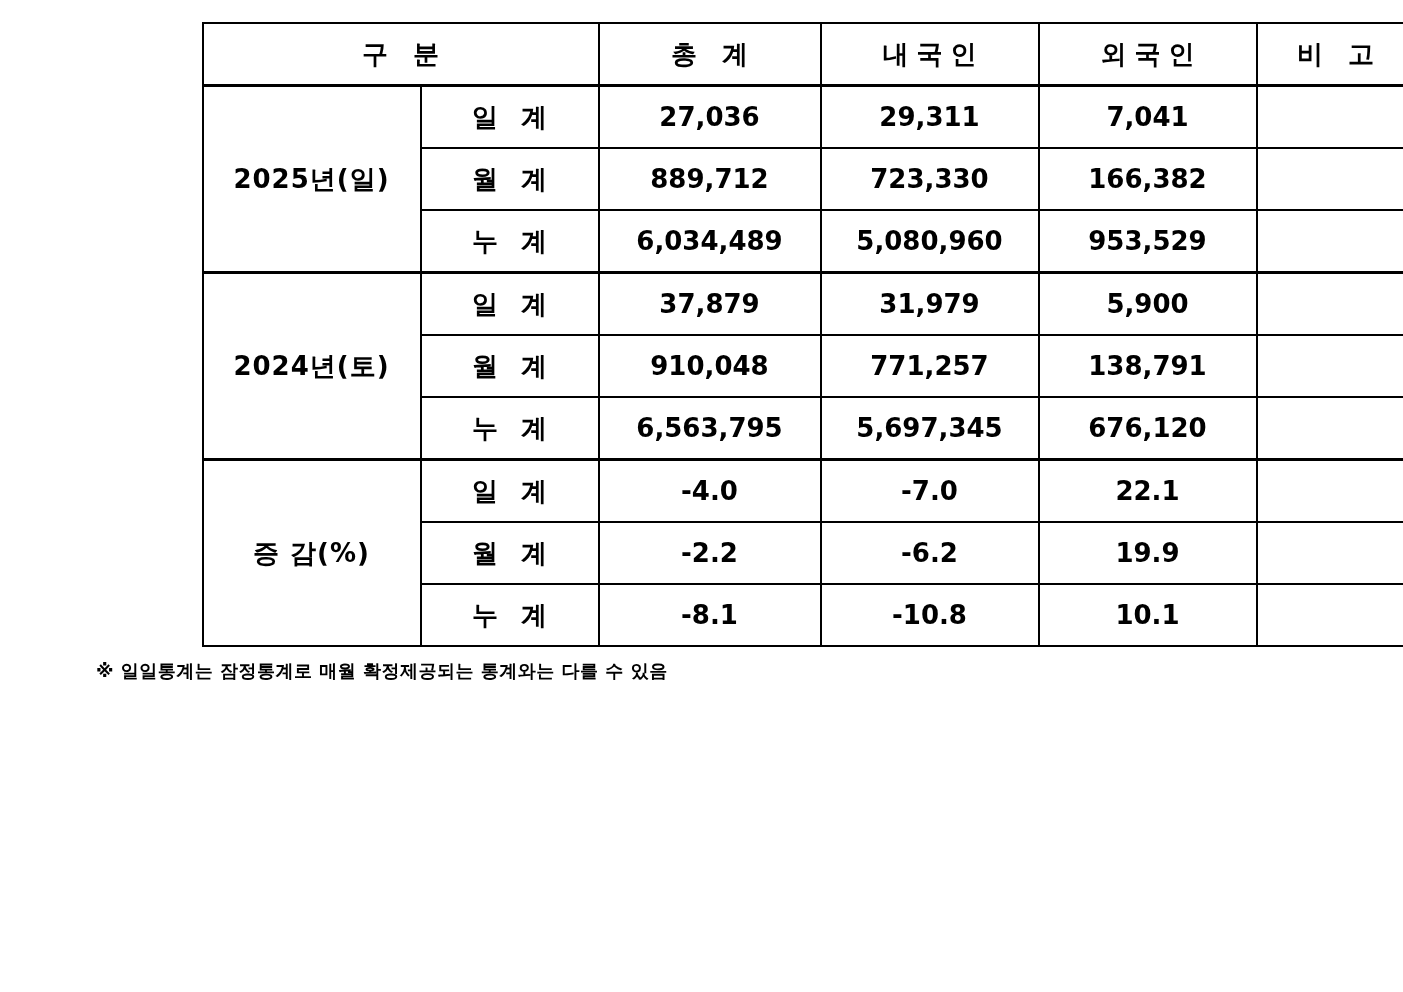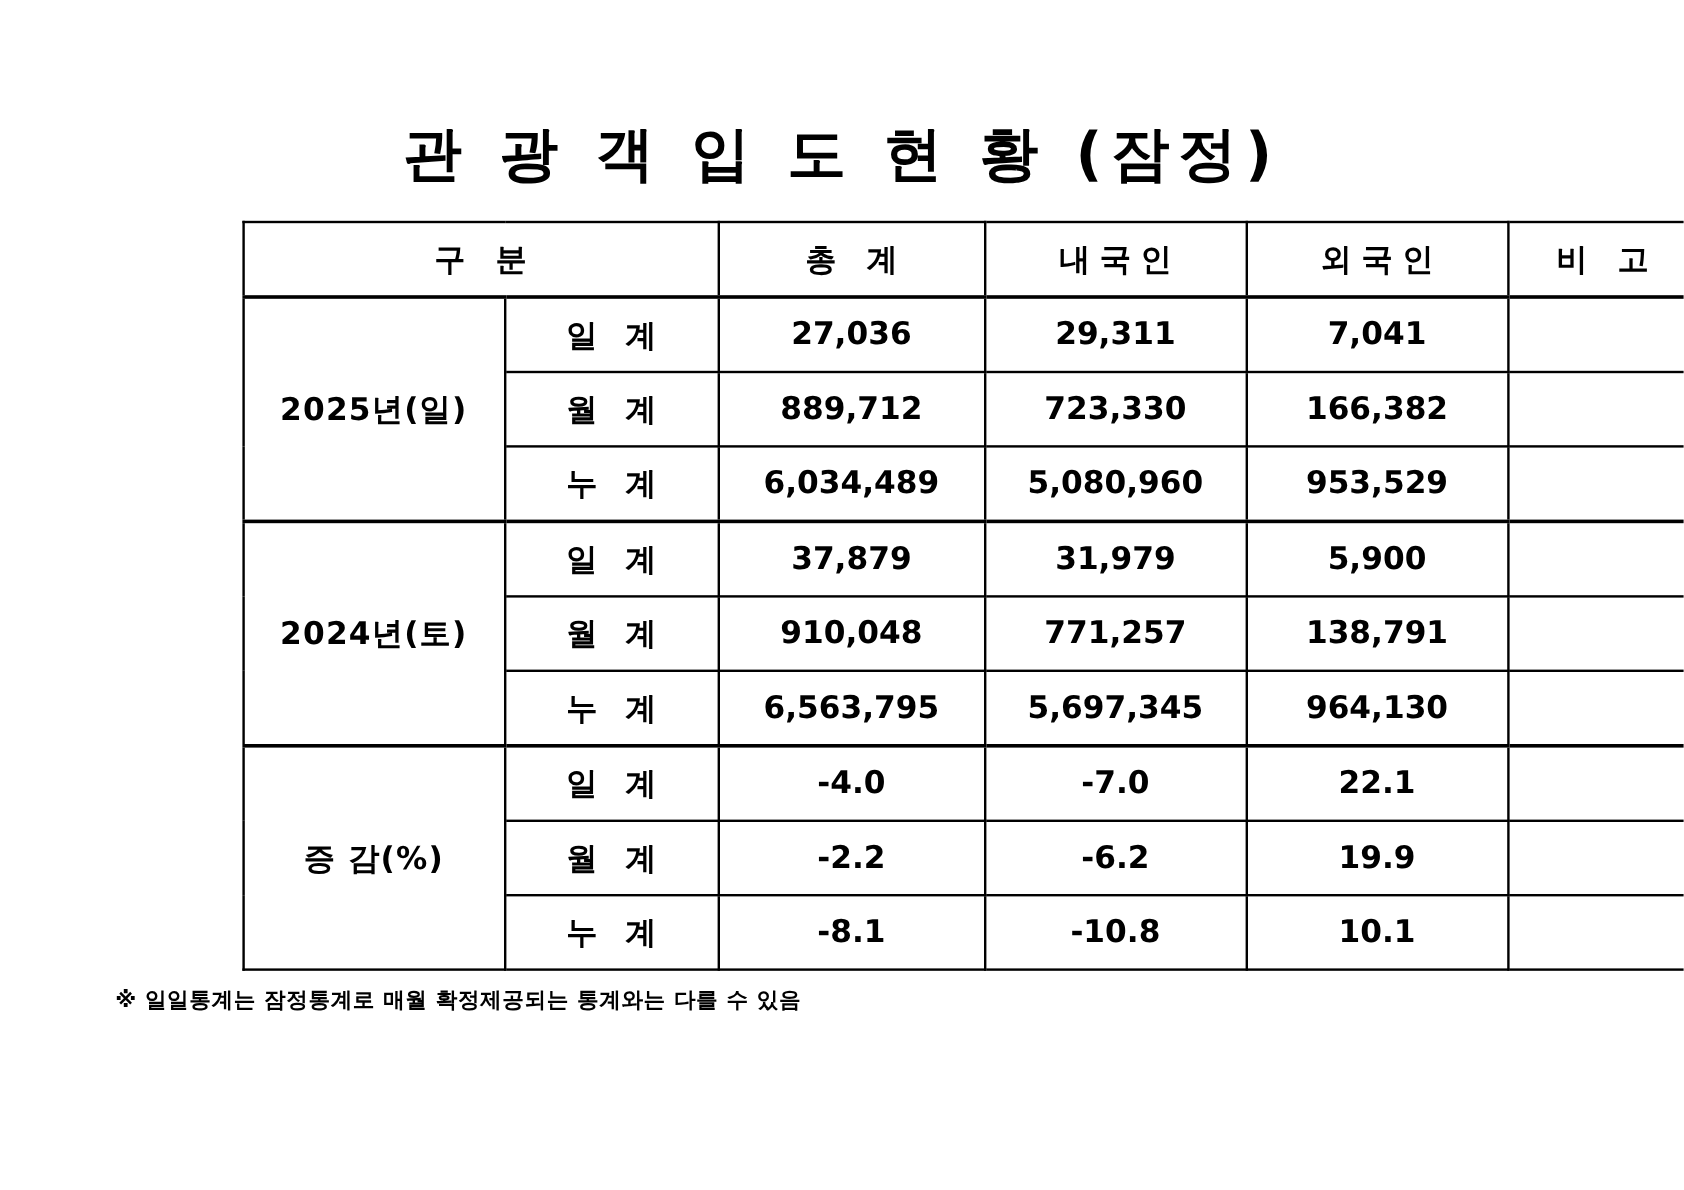--- a/index.html
+++ b/index.html
@@ -118,21 +118,20 @@
     font-weight: bold;
     letter-spacing: 0.5px;
     font-family: "DejaVu Sans", "Liberation Sans", sans-serif;
   }
 </style>
 </head>
 <body>
 
 <div class="page">
 
-  <h1 class="doc-title">관 광 객 입 도 현 황 (잠정)</h1>
 
 
   <div class="table-wrap">
     <table class="stats">
       <colgroup>
         <col class="c-grp">
         <col class="c-sub">
         <col class="c-total">
         <col class="c-dom">
         <col class="c-for">
@@ -184,21 +183,21 @@
           <td class="sub-label">월  계</td>
           <td class="num">910,048</td>
           <td class="num">771,257</td>
           <td class="num">138,791</td>
           <td class="note"></td>
         </tr>
         <tr>
           <td class="sub-label">누  계</td>
           <td class="num">6,563,795</td>
           <td class="num">5,697,345</td>
-          <td class="num">964,130</td>
+          <td class="num">676,120</td>
           <td class="note"></td>
         </tr>
 
         <tr class="group-start">
           <td class="grp-label" rowspan="3">증 감(%)</td>
           <td class="sub-label">일  계</td>
           <td class="num">-4.0</td>
           <td class="num">-7.0</td>
           <td class="num">22.1</td>
           <td class="note"></td>

